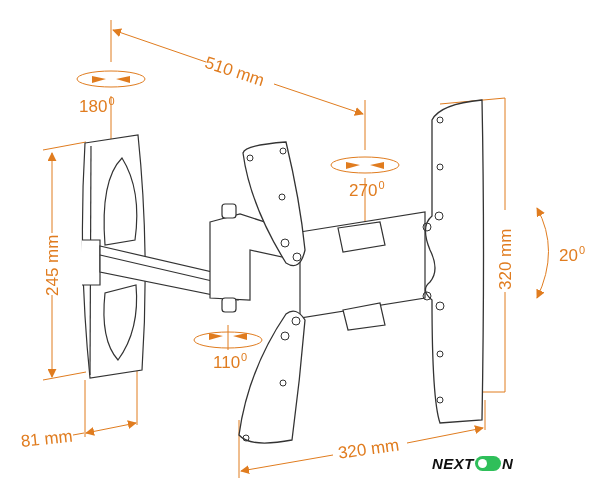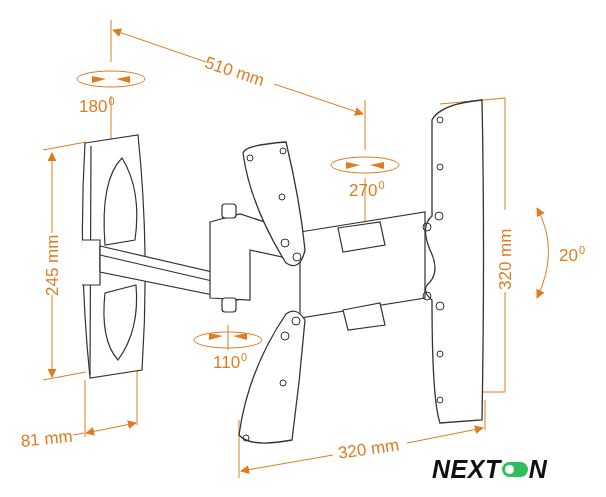--- a/index.html
+++ b/index.html
@@ -1,21 +1,21 @@
 <!DOCTYPE html>
 <html><head>
   <meta charset="utf-8">
   <style>
     html, body { margin: 0; padding: 0; background: #ffffff; }
     #stage { position: relative; width: 606px; height: 497px; overflow: hidden; background: #fff; }
     svg.draw { position: absolute; left: 0; top: 0; }
     .lbl { position: absolute; font-family: "Liberation Sans", sans-serif; color: #e07c1f; font-size: 17px; white-space: nowrap; line-height: 1; }
     .lbl sup { font-size: 11px; vertical-align: top; position: relative; top: -2px; margin-left: 1px; }
     .rot { transform-origin: 0 0; }
-    #logo { position: absolute; left: 432px; top: 455px; font-family: "Liberation Sans", sans-serif; font-weight: 700; font-style: italic; font-size: 25px; color: #111; letter-spacing: 0.5px; display: flex; align-items: center; }
+    #logo { position: absolute; left: 432px; top: 455px; font-family: "Liberation Sans", sans-serif; font-weight: 700; font-style: italic; font-size: 15px; color: #111; letter-spacing: 0.5px; display: flex; align-items: center; }
     #logo .o { display: inline-block; width: 26px; height: 15px; border-radius: 8px; background: #2fbf5a; position: relative; margin: 0 1px; }
     #logo .o::after { content: ""; position: absolute; left: 3px; top: 3px; width: 9px; height: 9px; border-radius: 50%; background: #fff; }
   </style>
 </head>
 <body>
 
 <div id="stage">
   <svg class="draw" width="606" height="497" viewBox="0 0 606 497">
     <defs>
       <marker id="ah" viewBox="0 0 10 10" refX="9" refY="5" markerWidth="9" markerHeight="9" orient="auto-start-reverse">

